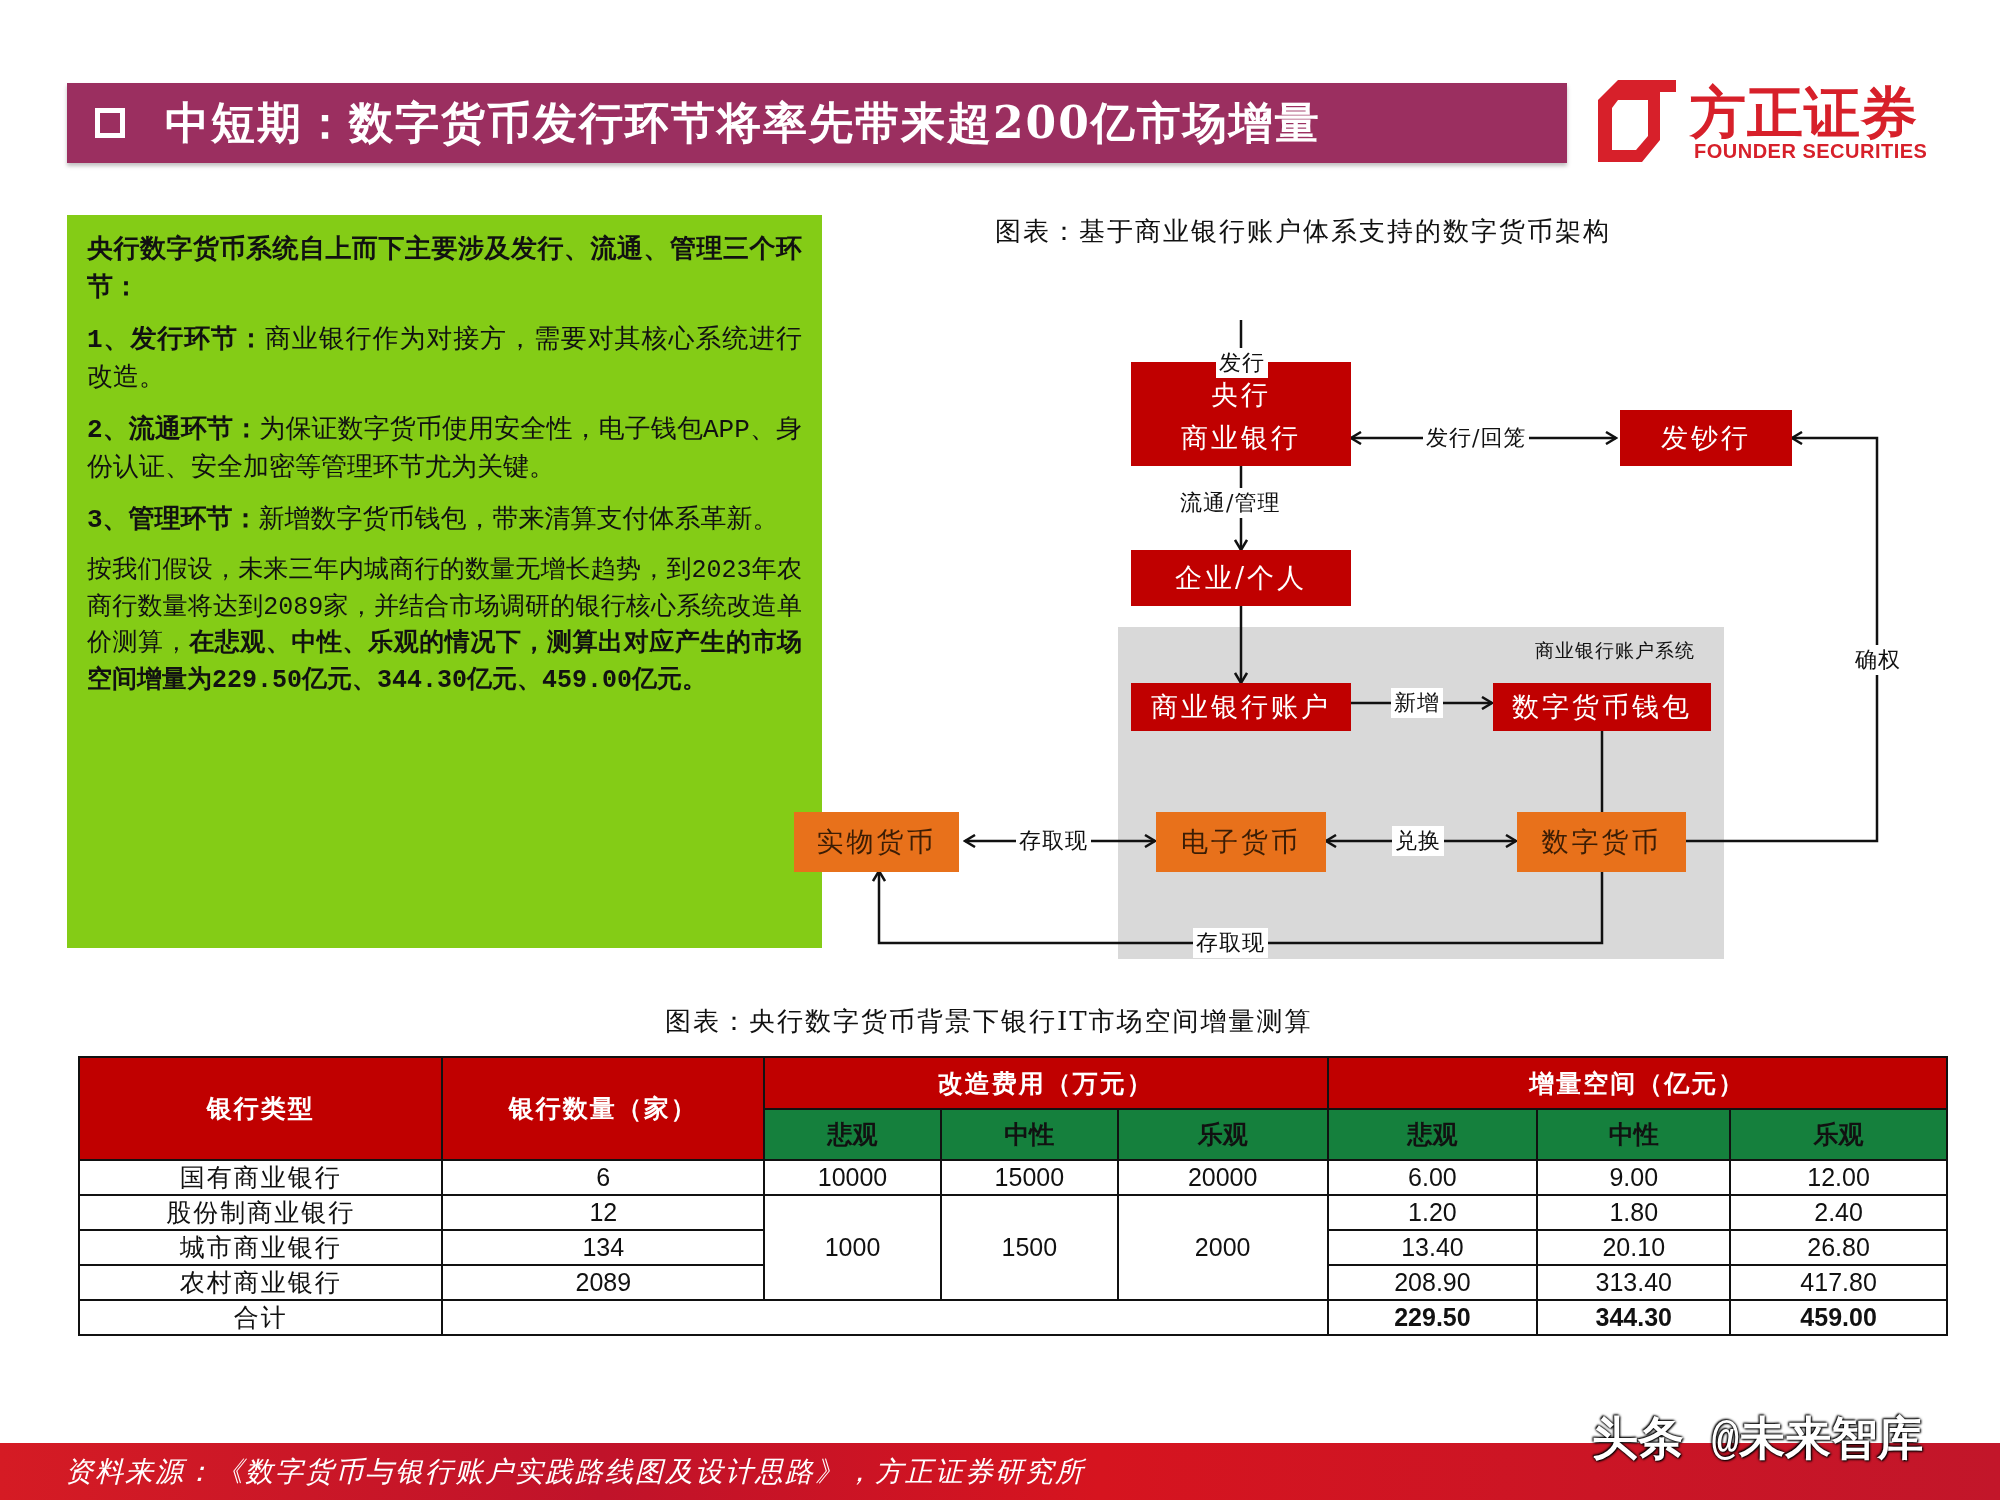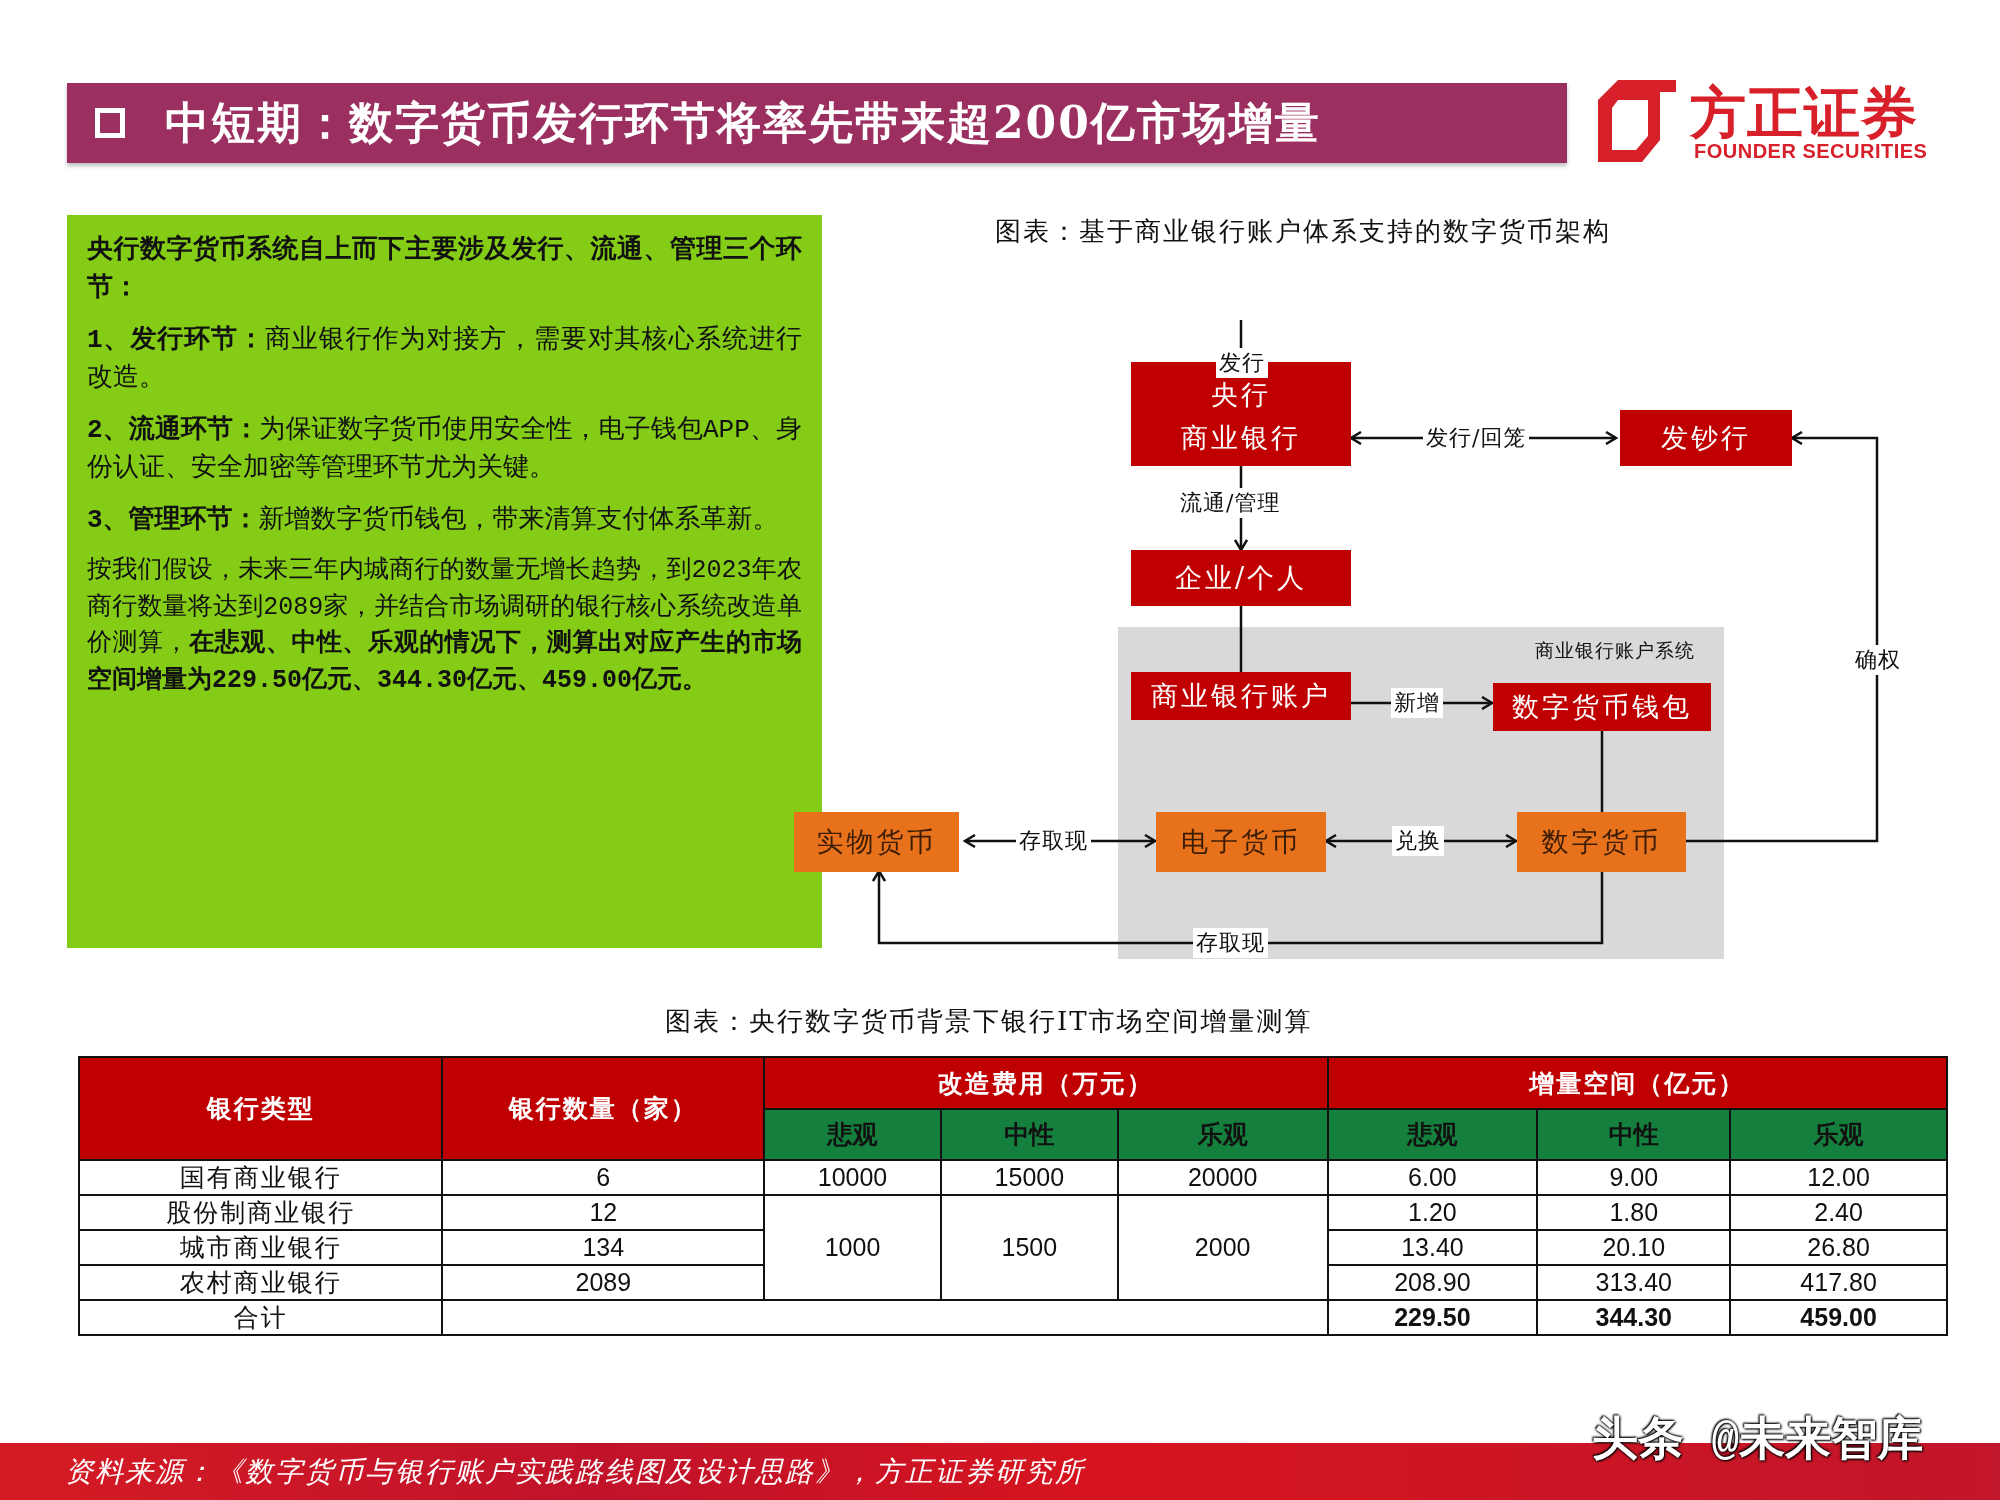--- a/index.html
+++ b/index.html
@@ -134,21 +134,21 @@
       <polyline points="822,608 822,683 99,683 99,611" marker-end="url(#ah)"></polyline>
 
       <polyline points="906,581 1097,581 1097,178 1012,178" marker-end="url(#ah)"></polyline>
     </g>
   </svg>
 
   <div class="node red" style="left:351px;top:102px;width:220px;height:66px;">央行</div>
   <div class="node red" style="left:351px;top:150px;width:220px;height:56px;top:150px;">商业银行</div>
   <div class="node red" style="left:840px;top:150px;width:172px;height:56px;">发钞行</div>
   <div class="node red" style="left:351px;top:290px;width:220px;height:56px;">企业/个人</div>
-  <div class="node red" style="left:351px;top:412px;width:220px;height:48px;">商业银行账户</div>
+  <div class="node red" style="left:351px;top:423px;width:220px;height:48px;">商业银行账户</div>
   <div class="node red" style="left:713px;top:423px;width:218px;height:48px;">数字货币钱包</div>
   <div class="node orange" style="left:14px;top:552px;width:165px;height:60px;">实物货币</div>
   <div class="node orange" style="left:376px;top:552px;width:170px;height:60px;">电子货币</div>
   <div class="node orange" style="left:737px;top:552px;width:169px;height:60px;">数字货币</div>
 
   <div class="edge-label" style="left:436px;top:88px;">发行</div>
   <div class="edge-label" style="left:643px;top:163px;">发行/回笼</div>
   <div class="edge-label" style="left:397px;top:228px;">流通/管理</div>
   <div class="edge-label" style="left:611px;top:428px;">新增</div>
   <div class="edge-label" style="left:1072px;top:385px;">确权</div>

